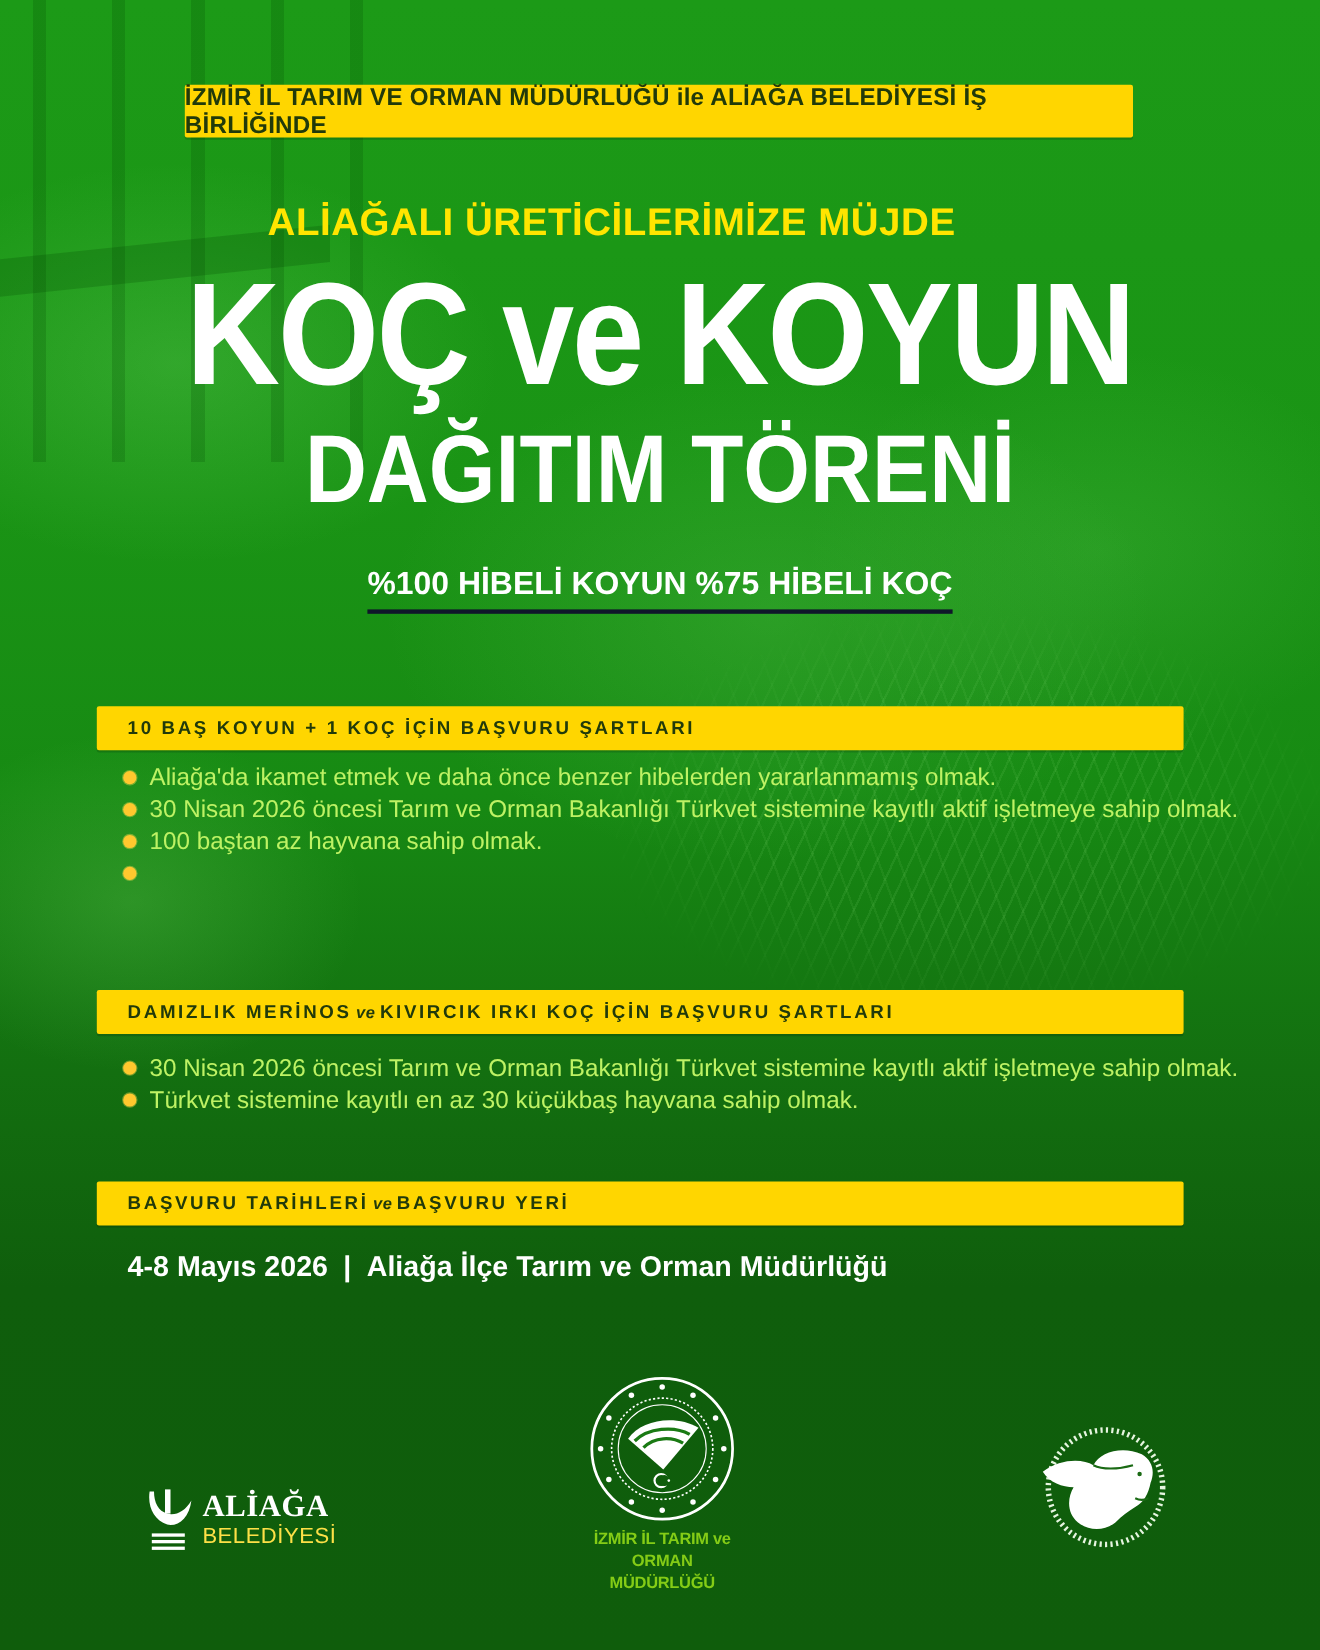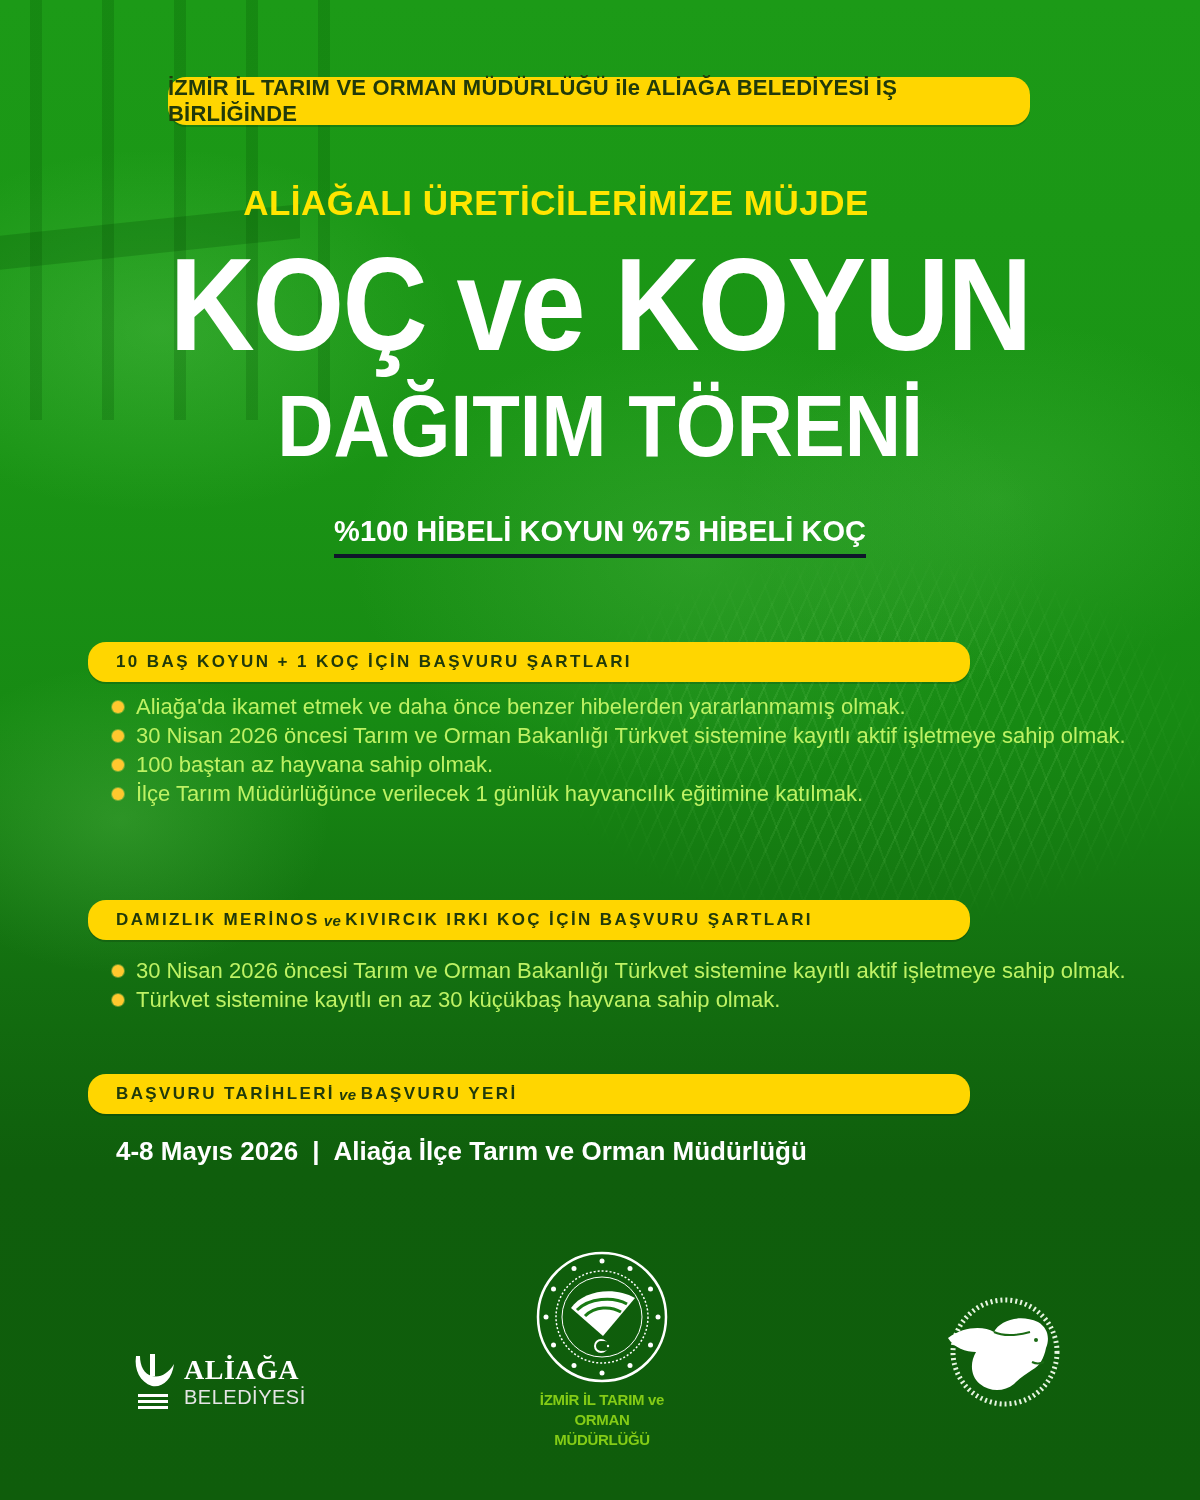--- a/index.html
+++ b/index.html
@@ -31,30 +31,30 @@
   .grass {
     position: absolute; left: 560px; top: 560px; width: 640px; height: 360px;
     background:
       repeating-linear-gradient(115deg, rgba(160,240,140,0.10) 0 2px, transparent 2px 14px),
       repeating-linear-gradient(70deg, rgba(160,240,140,0.08) 0 2px, transparent 2px 18px);
     -webkit-mask-image: radial-gradient(ellipse at center, #000 40%, transparent 75%);
             mask-image: radial-gradient(ellipse at center, #000 40%, transparent 75%);
   }
 
   .pill {
-    position: absolute; background: #ffd600; border-radius: 18px;
+    position: absolute; background: #ffd600; border-radius: 2px;
     color: #213a0a; font-weight: bold;
     box-shadow: 0 2px 0 rgba(0,0,0,0.15);
     display: flex; align-items: center;
   }
   .top-pill {
     left: 168px; top: 77px; width: 862px; height: 48px;
     justify-content: center; font-size: 22px; letter-spacing: 0.2px;
   }
-  .sec-pill { left: 88px; width: 882px; height: 40px; padding-left: 28px; box-sizing: border-box;
+  .sec-pill { left: 88px; width: 988px; height: 40px; padding-left: 28px; box-sizing: border-box;
     font-size: 17px; letter-spacing: 2.4px; }
   .sec-pill .small { letter-spacing: 0.5px; font-size: 15px; margin: 0 4px; font-style: italic; }
 
   .subtitle {
     position: absolute; top: 183px; left: 0; width: 1112px; text-align: center;
     color: #ffe500; font-weight: bold; font-size: 35px; letter-spacing: 0.5px;
   }
   .title1 {
     position: absolute; top: 238px; left: 0; width: 1200px; text-align: center;
     color: #ffffff; font-weight: bold; font-size: 118px; line-height: 1; letter-spacing: -2px;
@@ -81,21 +81,21 @@
     background: #ffc82e; box-shadow: 0 0 0 1px rgba(255,220,80,0.4);
   }
 
   .apply-info {
     position: absolute; left: 116px; top: 1136px; color: #ffffff; font-weight: bold; font-size: 26px;
   }
   .apply-info .sep { margin: 0 14px; }
 
   .logo-aliaga { position: absolute; left: 132px; top: 1352px; width: 200px; height: 60px; }
   .logo-aliaga .txt1 { position: absolute; left: 52px; top: 2px; color: #fff; font-weight: bold; font-size: 28px; letter-spacing: 0.5px; font-family: Liberation Serif, serif; }
-  .logo-aliaga .txt2 { position: absolute; left: 52px; top: 34px; color: #e5e5e5; font-size: 20px; letter-spacing: 0.5px; }
+  .logo-aliaga .txt2 { position: absolute; left: 52px; top: 34px; color: #fde047; font-size: 20px; letter-spacing: 0.5px; }
   .logo-aliaga svg { position: absolute; left: 0; top: 0; }
 
   .logo-ministry { position: absolute; left: 532px; top: 1250px; width: 140px; }
   .logo-ministry svg { display: block; margin: 0 auto; }
   .logo-ministry .cap { color: #84cc16; font-weight: bold; font-size: 15px; text-align: center; line-height: 20px; margin-top: 6px; letter-spacing: -0.3px; }
 
   .logo-sheep { position: absolute; left: 940px; top: 1292px; }
 </style>
 </head>
 <body>
@@ -116,21 +116,21 @@
   <span>%100 HİBELİ KOYUN %75 HİBELİ KOÇ</span>
 </div>
 
 <div class="pill sec-pill" style="top:642px;">
   <span>10 BAŞ KOYUN + 1 KOÇ İÇİN BAŞVURU ŞARTLARI</span>
 </div>
 <ul class="reqs" style="top:692px;">
   <li><span class="dot"></span><span>Aliağa'da ikamet etmek ve daha önce benzer hibelerden yararlanmamış olmak.</span></li>
   <li><span class="dot"></span><span>30 Nisan 2026 öncesi Tarım ve Orman Bakanlığı Türkvet sistemine kayıtlı aktif işletmeye sahip olmak.</span></li>
   <li><span class="dot"></span><span>100 baştan az hayvana sahip olmak.</span></li>
-  <li><span class="dot"></span><span>İlçe Tarım Müdürlüğünce verilecek 1 günlük hayvancılık eğitimine katılmak.</span></li>
+  <li><span class="dot"></span></li>
 </ul>
 
 <div class="pill sec-pill" style="top:900px;text-align:right;">
   <span>DAMIZLIK MERİNOS</span>
   <span class="small">ve</span>
   <span>KIVIRCIK IRKI KOÇ İÇİN BAŞVURU ŞARTLARI</span>
 </div>
 <ul class="reqs" style="top:956px;">
   <li><span class="dot"></span><span>30 Nisan 2026 öncesi Tarım ve Orman Bakanlığı Türkvet sistemine kayıtlı aktif işletmeye sahip olmak.</span></li>
   <li><span class="dot"></span><span>Türkvet sistemine kayıtlı en az 30 küçükbaş hayvana sahip olmak.</span></li>

